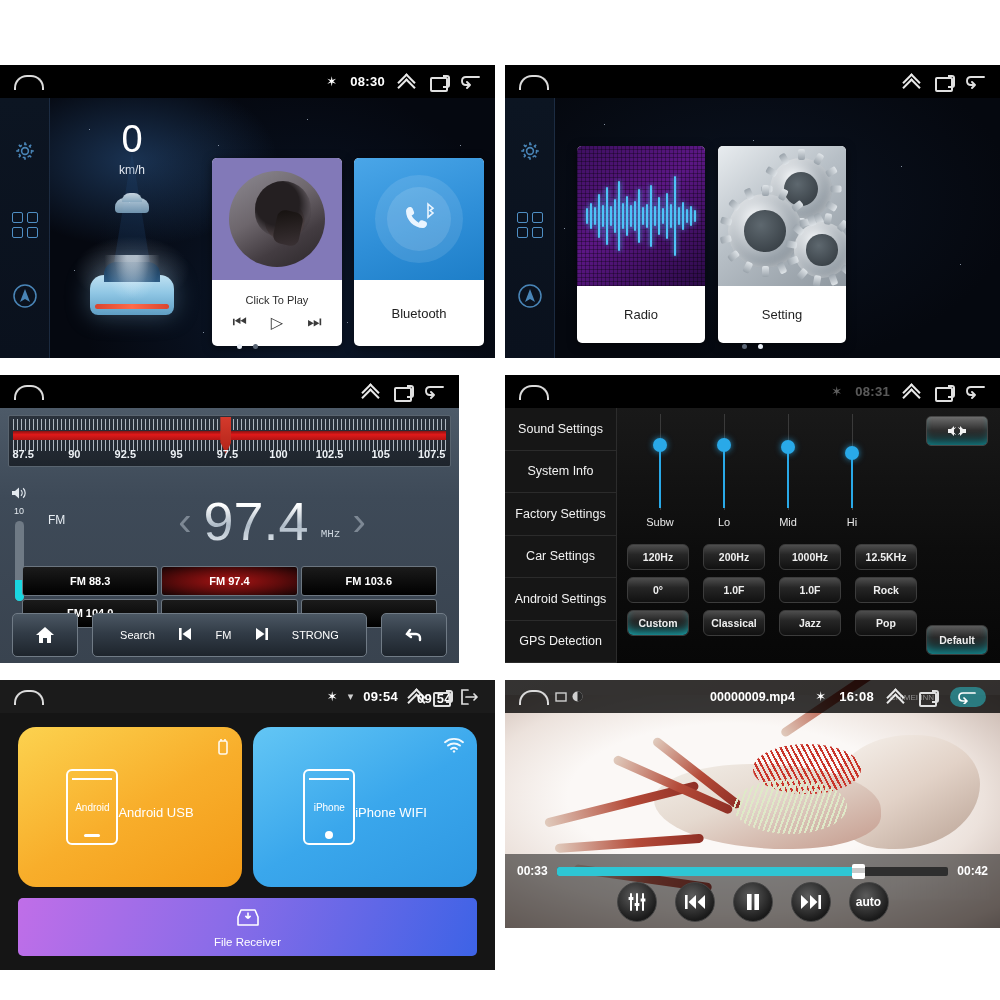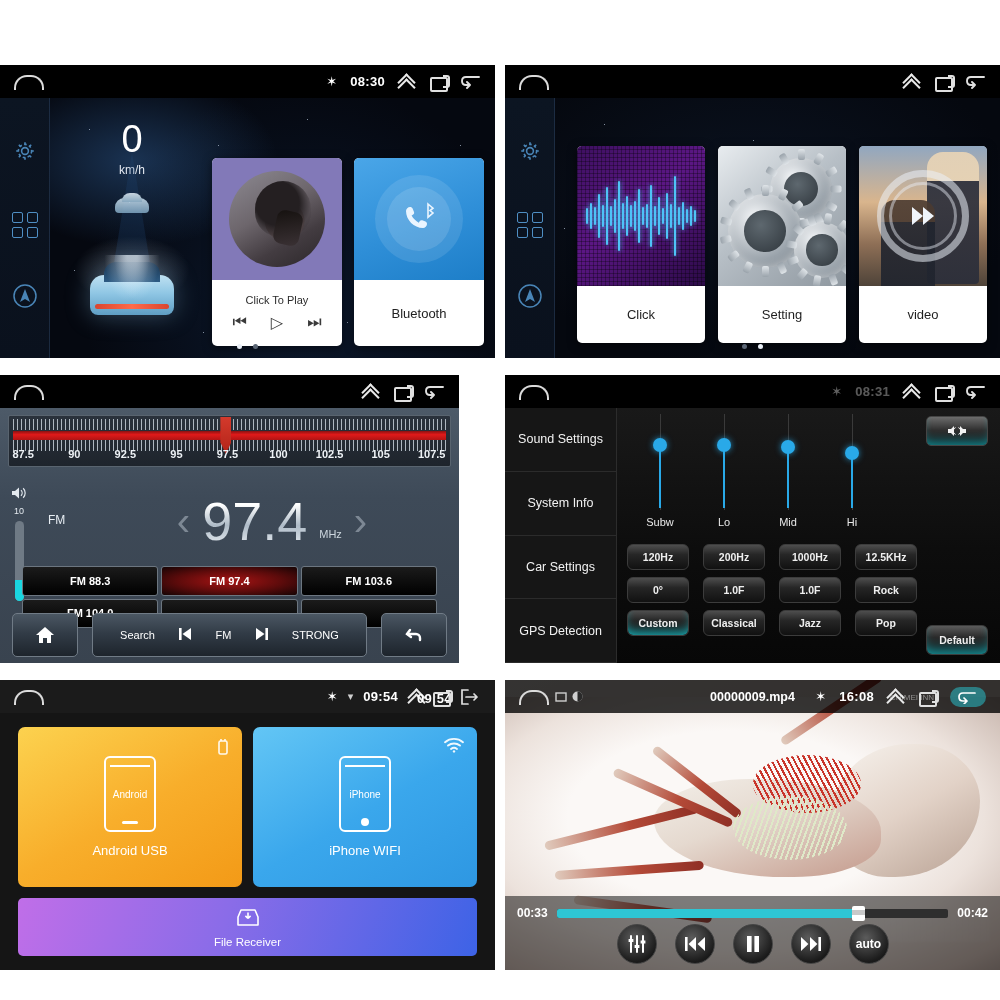--- a/index.html
+++ b/index.html
@@ -19,21 +19,21 @@
   .panel {
     position: absolute;
     overflow: hidden;
     background: #000;
   }
   #panel-home     { left: 0px;   top: 65px;  width: 495px; height: 293px; }
   #panel-apps     { left: 505px; top: 65px;  width: 495px; height: 293px; }
   #panel-radio    { left: 0px;   top: 375px; width: 459px; height: 288px; }
   #panel-sound    { left: 505px; top: 375px; width: 495px; height: 288px; }
   #panel-mirror   { left: 0px;   top: 680px; width: 495px; height: 290px; }
-  #panel-video    { left: 505px; top: 680px; width: 495px; height: 290px; text-decoration: underline; }
+  #panel-video    { left: 505px; top: 680px; width: 495px; height: 248px; text-decoration: underline; }
 
   
   .statusbar {
     position: relative;
     height: 33px;
     background: #000;
     display: flex; align-items: center;
     z-index: 30;
     color: #fff;
   }
@@ -288,21 +288,21 @@
     background: #6f7a85; position: relative; overflow: hidden; }
   .vol-fill { position: absolute; left:0; right:0; bottom:0; background: #1ad6e0; }
 
   .fm-tag { position: absolute; left: 48px; top: 105px; font-size: 12px; color: #e7edf3; }
   .freq-row { position: absolute; left: 105px; right: 20px; top: 78px; height: 70px;
     display: flex; align-items: center; justify-content: center; gap: 12px; }
   .chev-btn { font-size: 40px; color: #7d8894; font-weight: 200; line-height: 1; cursor: default; }
   .freq-big { font-size: 54px; font-weight: 300; line-height: 1;
     background: linear-gradient(180deg,#ffffff 20%, #aebbc7 58%, #e9eef3 100%);
     -webkit-background-clip: text; background-clip: text; color: transparent; }
-  .freq-unit { font-size: 11px; color: #cdd6de; align-self: flex-end; margin-bottom: 16px; }
+  .freq-unit { font-size: 11px; color: #cdd6de; align-self: flex-end; margin-bottom: 16px; font-family: Liberation Mono, monospace; }
 
   .presets { position: absolute; left: 22px; right: 22px; top: 158px; height: 62px;
     display: grid; grid-template-columns: repeat(3,1fr); grid-template-rows: 1fr 1fr; gap: 3px; }
   .preset {
     background: linear-gradient(180deg,#1b1b1b,#000); border: 1px solid #6c7680; border-radius: 3px;
     display: flex; align-items: center; justify-content: center;
     font-size: 11px; color: #fff; font-weight: bold;
   }
   .preset.active { background: radial-gradient(ellipse at center, #a81414 0%, #5d0b0b 55%, #150404 100%); }
 
@@ -353,22 +353,22 @@
     border: 1px solid #3c3c3c;
     background: linear-gradient(180deg,#5b5b5b 0%, #2a2a2a 40%, #0e2a2d 100%);
     display: flex; align-items: center; justify-content: center;
     font-size: 10.5px; color: #efefef; font-weight: bold;
     box-shadow: inset 0 -8px 11px -5px rgba(30,220,230,.6);
   }
 
   
   .mir-body { position: absolute; left:0; top:33px; right:0; bottom:0; background: #151515; padding: 14px 18px 12px 18px; }
   .mir-top { display: flex; gap: 11px; height: 160px; }
-  .mir-tile { flex: 1; border-radius: 7px; position: relative; overflow: hidden;
-    display: flex; flex-direction: column; align-items: center; justify-content: center; }
+  .mir-tile { flex: 1; border-radius: 18px; position: relative; overflow: hidden;
+    display: flex; flex-direction: row; align-items: center; justify-content: center; }
   .tile-android { background: linear-gradient(150deg,#fcd24f 0%, #f8ae2b 52%, #f39a17 100%); }
   .tile-iphone  { background: linear-gradient(150deg,#63c6f5 0%, #3aa7ec 52%, #2e97e2 100%); }
   .phone-out { width: 52px; height: 76px; border: 2.4px solid #fff; border-radius: 6px;
     position: relative; display: flex; align-items: center; justify-content: center; }
   .phone-out::before { content:""; position:absolute; left: 4px; right: 4px; top: 7px; height: 2px; background: #fff; }
   .phone-txt { font-size: 10px; color: #fff; }
   .phone-bar { position:absolute; left: 50%; transform: translateX(-50%); bottom: 6px;
     width: 16px; height: 3px; background: #fff; border-radius: 2px; }
   .phone-dot { position:absolute; left: 50%; transform: translateX(-50%); bottom: 4px;
     width: 8px; height: 8px; background: #fff; border-radius: 50%; }
@@ -621,21 +621,21 @@
               <i style="height:46px"></i>
                 <i style="height:24px"></i>
                 <i style="height:80px"></i>
                 <i style="height:18px"></i>
               <i style="height:28px"></i>
                 <i style="height:14px"></i>
                 <i style="height:20px"></i>
                 <i style="height:12px"></i>
             </div>
           </div>
-          <div class="app-label">Click</div>
+          <div class="app-label">Radio</div>
         </div>
 
         <div class="app-card">
           <div class="app-art art-setting">
             <div class="gear" style="left:52px;top:12px;width:62px;height:62px">
               <div class="gear-teeth">
                 <i style="transform:rotate(0deg)"></i>
                   <i style="transform:rotate(30deg)"></i>
                 <i style="transform:rotate(60deg)"></i>
                   <i style="transform:rotate(90deg)"></i>
@@ -661,34 +661,20 @@
                 <i style="transform:rotate(70deg)"></i>
                   <i style="transform:rotate(100deg)"></i>
                 <i style="transform:rotate(130deg)"></i>
                   <i style="transform:rotate(160deg)"></i>
               </div>
             </div>
           </div>
           <div class="app-label">Setting</div>
         </div>
 
-        <div class="app-card">
-          <div class="app-art art-video">
-            <div class="vid-sky"></div>
-            <div class="vid-fig"></div>
-            <div class="vid-fig2"></div>
-            <div class="vid-play-ring">
-              <svg width="26" height="22" viewBox="0 0 26 22" fill="#f0f5fb" style="position:relative;z-index:2">
-                <path d="M2 2 L13 11 L2 20 Z"></path>
-                  <path d="M13 2 L24 11 L13 20 Z"></path>
-              </svg>
-            </div>
-          </div>
-          <div class="app-label">video</div>
-        </div>
       </div>
 
       <div class="dots">
         <b></b>
         <b class="on"></b>
       </div>
     </div>
   </div>
 
   <div class="panel" id="panel-radio">
@@ -802,21 +788,23 @@
               <path d="M18 3 L5 3 Q1 3 1 7 Q1 11 5 11 L9 11 M9 11 L6 8 M9 11 L6 14" fill="none" stroke="#e0e0e0" stroke-width="1.9" stroke-linecap="round"></path>
             </svg>
         </span>
       </div>
     </div>
 
     <div class="snd-body">
       <div class="snd-menu" id="snd-menu">
           <div class="snd-menu-item">Sound Settings</div>
           <div class="snd-menu-item">System Info</div>
+          <div class="snd-menu-item">Factory Settings</div>
           <div class="snd-menu-item">Car Settings</div>
+          <div class="snd-menu-item">Android Settings</div>
           <div class="snd-menu-item">GPS Detection</div>
         </div>
       <div class="snd-main">
         <div class="eq-area" id="eq-area">
             <div class="eq-col" style="left: 0px;">
               <div class="eq-rail"></div>
               <div class="eq-fill" style="top:33px;height:63px"></div>
               <div class="eq-knob" style="top:26px"></div>
               <div class="eq-label">Subw</div>
             </div>

